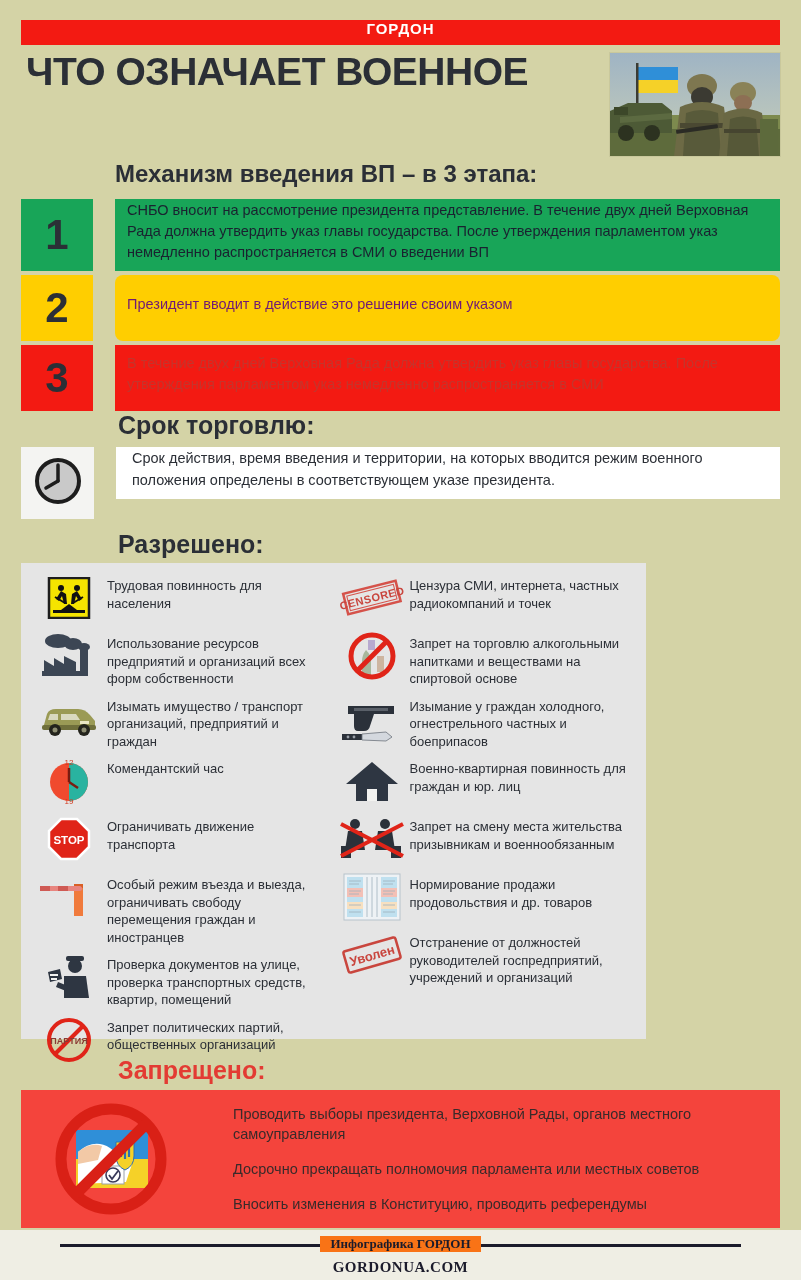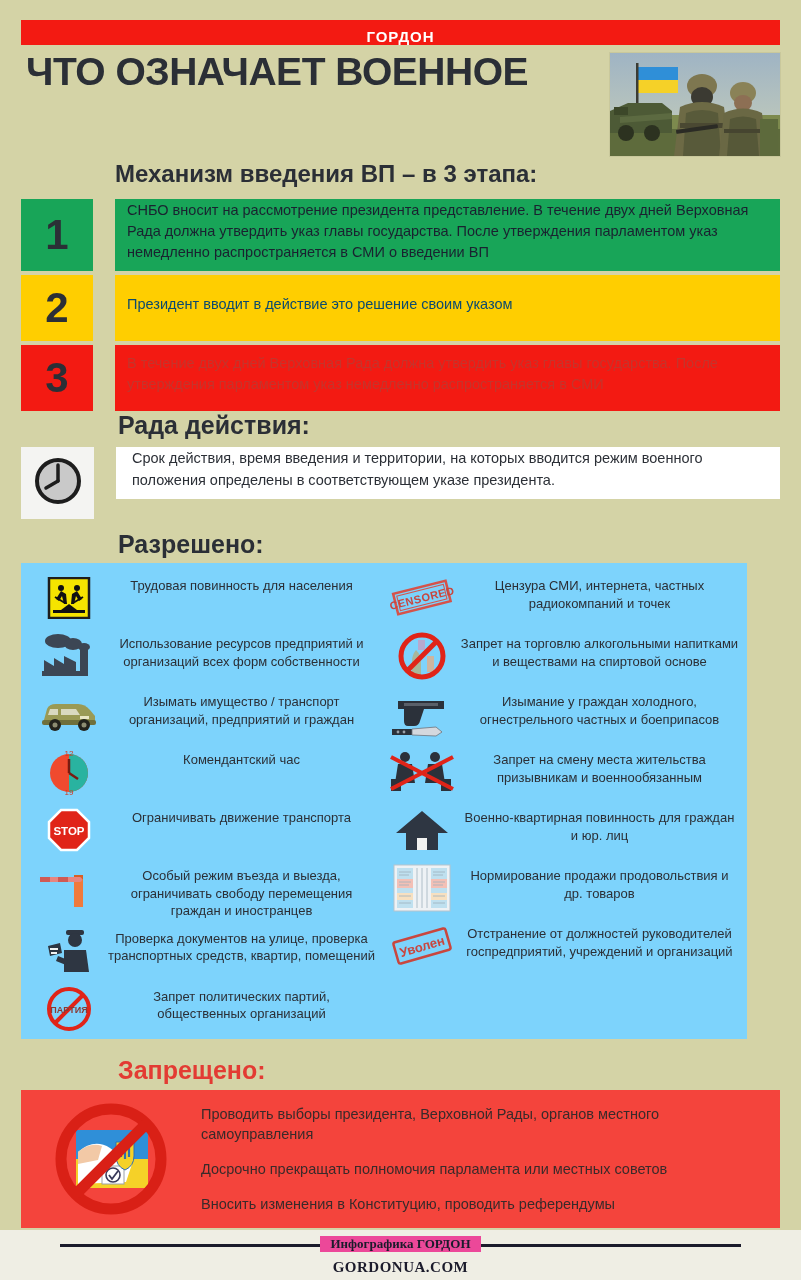--- a/index.html
+++ b/index.html
@@ -25,21 +25,21 @@
 
   
   .brandbar {
     position: absolute;
     left: 21px;
     top: 20px;
     width: 759px;
     height: 25px;
     background: #f31a12;
     display: flex;
-    align-items: flex-end;
+    align-items: flex-start;
     justify-content: center;
   }
   .brandbar .brand-text {
     color: #ffffff;
     font-weight: bold;
     font-size: 15px;
     letter-spacing: 1px;
   }
 
   
@@ -103,21 +103,21 @@
     display: flex;
     align-items: center;
     padding: 8px 12px 16px 12px;
     font-size: 14.5px;
     line-height: 21px;
     box-sizing: border-box;
   }
   .step-1 .step-num, .step-1 .step-text { background: #18a558; }
   .step-1 .step-text { color: #1a2230; }
   .step-2 .step-num, .step-2 .step-text { background: #ffce00; }
-  .step-2 .step-text { color: #0c4a6e; }
+  .step-2 .step-text { color: #701a75; border-radius: 8px; }
   .step-3 .step-num, .step-3 .step-text { background: #f31a12; }
   .step-3 .step-text { color: #c4352c; }
   .step-1 { height: 72px; }
   .step-2 { height: 66px; }
   .step-3 { height: 66px; }
 
   
   .sec-head {
     position: absolute;
     font-weight: bold;
@@ -155,26 +155,25 @@
     font-size: 14.5px;
     line-height: 22px;
     color: #2b2f36;
   }
 
   
   .allowed-panel {
     position: absolute;
     left: 21px;
     top: 563px;
-    width: 726px;
+    width: 625px;
     height: 476px;
-    background: #7dd3fc;
+    background: #e5e5e5;
     box-sizing: border-box;
     display: flex;
-    text-align: center;
   }
   .allowed-col {
     width: 50%;
     box-sizing: border-box;
     padding: 10px 8px 10px 10px;
   }
   .allowed-col.right { padding-left: 0px; }
   .allowed-item {
     display: flex;
     align-items: flex-start;
@@ -203,20 +202,21 @@
   .forbidden-panel {
     position: absolute;
     left: 21px;
     top: 1090px;
     width: 759px;
     height: 138px;
     background: #f4443c;
     box-sizing: border-box;
     display: flex;
     align-items: center;
+    gap: 32px;
   }
   .forbidden-icon {
     flex: 0 0 180px;
     display: flex;
     align-items: center;
     justify-content: center;
   }
   .forbidden-list {
     flex: 1 1 auto;
     padding-right: 16px;
@@ -248,21 +248,21 @@
   .footer-rule {
     position: absolute;
     left: 60px;
     right: 60px;
     top: 8px;
     height: 3px;
     background: #1b1b2b;
   }
   .footer-brand {
     position: relative;
-    background: #ec4899;
+    background: #f97316;
     padding: 0 10px;
     font-size: 13px;
     font-weight: bold;
     color: #1b1b2b;
     z-index: 2;
   }
   .footer-site {
     font-size: 15px;
     font-weight: bold;
     color: #1b1b2b;
@@ -346,21 +346,21 @@
     </div>
 
     <div class="step-row step-3">
       <div class="step-num">3</div>
       <div class="step-gap"></div>
       <div class="step-text">В течение двух дней Верховная Рада должна утвердить указ главы государства. После утверждения парламентом указ немедленно распространяется в СМИ</div>
     </div>
 
   </div>
 
-  <div class="sec-head" id="duration-head">Рада действия:</div>
+  <div class="sec-head" id="duration-head">Срок торговлю:</div>
 
   <div class="clock-box">
     <span>
       <svg width="50" height="50" viewBox="0 0 50 50">
         <circle cx="25" cy="25" r="21" fill="#c9c9c9" stroke="#1d1d1d" stroke-width="4"></circle>
         <line x1="25" y1="25" x2="25" y2="9" stroke="#1d1d1d" stroke-width="3.5" stroke-linecap="round"></line>
         <line x1="25" y1="25" x2="13" y2="32" stroke="#1d1d1d" stroke-width="3.5" stroke-linecap="round"></line>
       </svg>
     </span>
   </div>
@@ -524,42 +524,42 @@
             <path d="M22 38 L46 36 L52 41 L46 45 L22 44 Z" fill="#d4d8de" stroke="#6d737c" stroke-width="0.8"></path>
             <circle cx="8" cy="41" r="1.4" fill="#9aa0a8"></circle>
             <circle cx="14" cy="41" r="1.4" fill="#9aa0a8"></circle>
           </svg>
         </div>
         <div class="item-text">Изымание у граждан холодного, огнестрельного частных и боеприпасов</div>
       </div>
 
       <div class="allowed-item">
         <div class="icon-cell">
+          <svg width="54" height="44" viewBox="0 0 54 44">
+            <path d="M27 3 L53 25 L43 25 L43 42 L11 42 L11 25 L1 25 Z" fill="#2e3642"></path>
+            <rect x="22" y="30" width="10" height="12" fill="#f2f2f0"></rect>
+          </svg>
+        </div>
+        <div class="item-text">Военно-квартирная повинность для граждан и юр. лиц</div>
+      </div>
+
+      <div class="allowed-item">
+        <div class="icon-cell">
           <svg width="66" height="46" viewBox="0 0 66 46">
             <circle cx="16" cy="8" r="5" fill="#2b313a"></circle>
             <path d="M9 15 L23 15 L26 34 L6 34 Z" fill="#2b313a"></path>
             <rect x="2" y="30" width="10" height="12" fill="#2b313a"></rect>
             <circle cx="46" cy="8" r="5" fill="#2b313a"></circle>
             <path d="M39 15 L53 15 L56 34 L36 34 Z" fill="#2b313a"></path>
             <rect x="52" y="30" width="10" height="12" fill="#2b313a"></rect>
             <line x1="2" y1="8" x2="64" y2="40" stroke="#e02418" stroke-width="4"></line>
             <line x1="64" y1="8" x2="2" y2="40" stroke="#e02418" stroke-width="4"></line>
           </svg>
         </div>
         <div class="item-text">Запрет на смену места жительства призывникам и военнообязанным</div>
-      </div>
-
-      <div class="allowed-item">
-        <div class="icon-cell">
-          <svg width="54" height="44" viewBox="0 0 54 44">
-            <path d="M27 3 L53 25 L43 25 L43 42 L11 42 L11 25 L1 25 Z" fill="#2e3642"></path>
-            <rect x="22" y="30" width="10" height="12" fill="#f2f2f0"></rect>
-          </svg>
-        </div>
-        <div class="item-text">Военно-квартирная повинность для граждан и юр. лиц</div>
       </div>
 
       <div class="allowed-item">
         <div class="icon-cell">
           <svg width="60" height="50" viewBox="0 0 60 50">
             <rect x="2" y="2" width="56" height="46" fill="#eef2f5" stroke="#b7c3cc" stroke-width="1"></rect>
             <rect x="5" y="5" width="16" height="40" fill="#bfe0ef"></rect>
             <rect x="39" y="5" width="16" height="40" fill="#bfe0ef"></rect>
             <rect x="5" y="16" width="16" height="9" fill="#f3c0b6"></rect>
             <rect x="39" y="16" width="16" height="9" fill="#f3c0b6"></rect>

